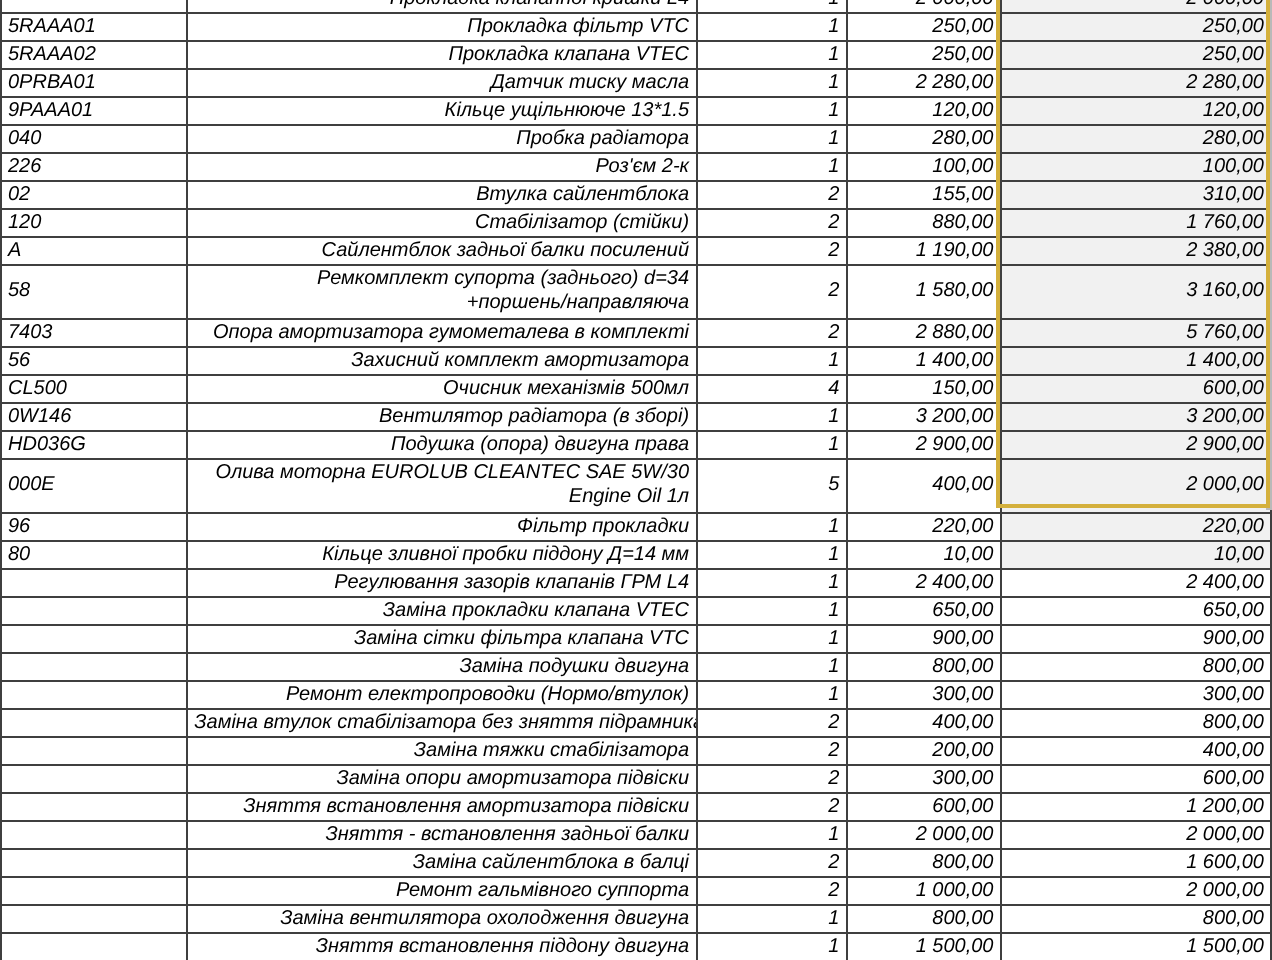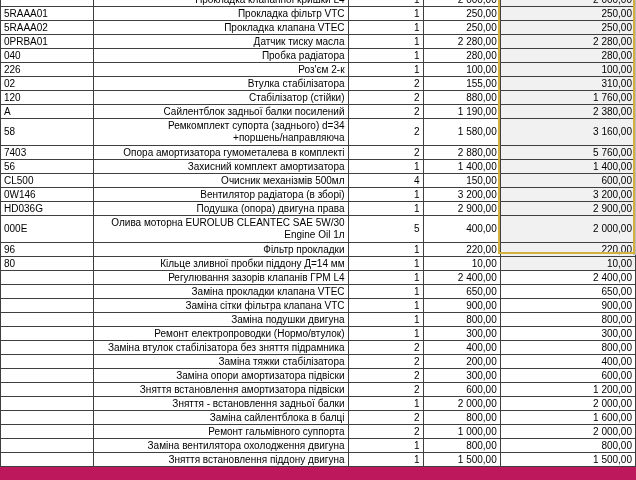--- a/index.html
+++ b/index.html
@@ -10,21 +10,22 @@
   body {
     width: 636px;
     height: 480px;
     overflow: hidden;
     font-family: "Liberation Sans", sans-serif;
   }
   #sheet {
     position: relative;
     width: 636px;
     height: 480px;
-    background: #be185d;
+    background: #ef4444;
+    font-style: italic;
   }
   table.grid {
     border-collapse: collapse;
     table-layout: fixed;
     width: 636px;
     font-size: 10px;
     color: #000000;
   }
   table.grid td {
     border: 1px solid #3f3f3f;
@@ -119,36 +120,43 @@
             <td class="sum selected">250,00</td>
           </tr>
           <tr>
             <td class="code">0PRBA01</td>
             <td class="name">Датчик тиску масла</td>
             <td class="qty">1</td>
             <td class="price">2 280,00</td>
             <td class="sum selected">2 280,00</td>
           </tr>
           <tr>
+            <td class="code">9PAAA01</td>
+            <td class="name">Кільце ущільнююче 13*1.5</td>
+            <td class="qty">1</td>
+            <td class="price">120,00</td>
+            <td class="sum selected">120,00</td>
+          </tr>
+          <tr>
             <td class="code">040</td>
             <td class="name">Пробка радіатора</td>
             <td class="qty">1</td>
             <td class="price">280,00</td>
             <td class="sum selected">280,00</td>
           </tr>
           <tr>
             <td class="code">226</td>
             <td class="name">Роз'єм 2-к</td>
             <td class="qty">1</td>
             <td class="price">100,00</td>
             <td class="sum selected">100,00</td>
           </tr>
           <tr>
             <td class="code">02</td>
-            <td class="name">Втулка стабілізатора</td>
+            <td class="name">Втулка сайлентблока</td>
             <td class="qty">2</td>
             <td class="price">155,00</td>
             <td class="sum selected">310,00</td>
           </tr>
           <tr>
             <td class="code">120</td>
             <td class="name">Стабілізатор (стійки)</td>
             <td class="qty">2</td>
             <td class="price">880,00</td>
             <td class="sum selected">1 760,00</td>

